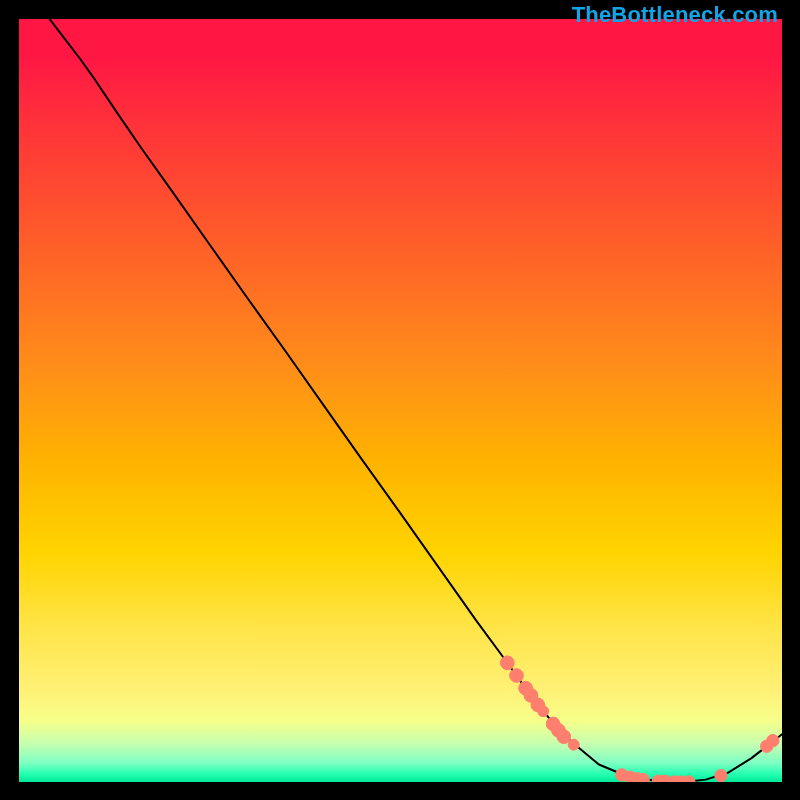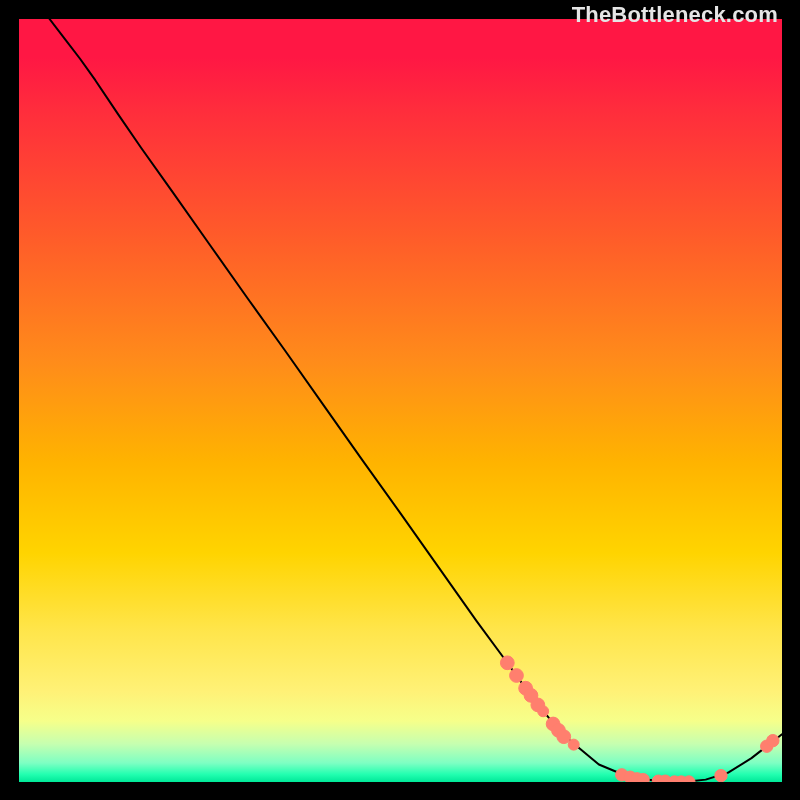--- a/index.html
+++ b/index.html
@@ -60,21 +60,21 @@
     stroke-linecap: round;
   }
   .marker {
     fill: #ff7f6e;
     stroke: #ff7f6e;
   }
   .watermark {
     position: absolute;
     right: 22px;
     top: 2px;
-    color: #e5e5e5;
+    color: #0ea5e9;
     font-size: 22px;
     font-weight: 600;
     letter-spacing: 0.2px;
     user-select: none;
   }
 </style>
 </head>
 <body>
 
 <div class="stage">

